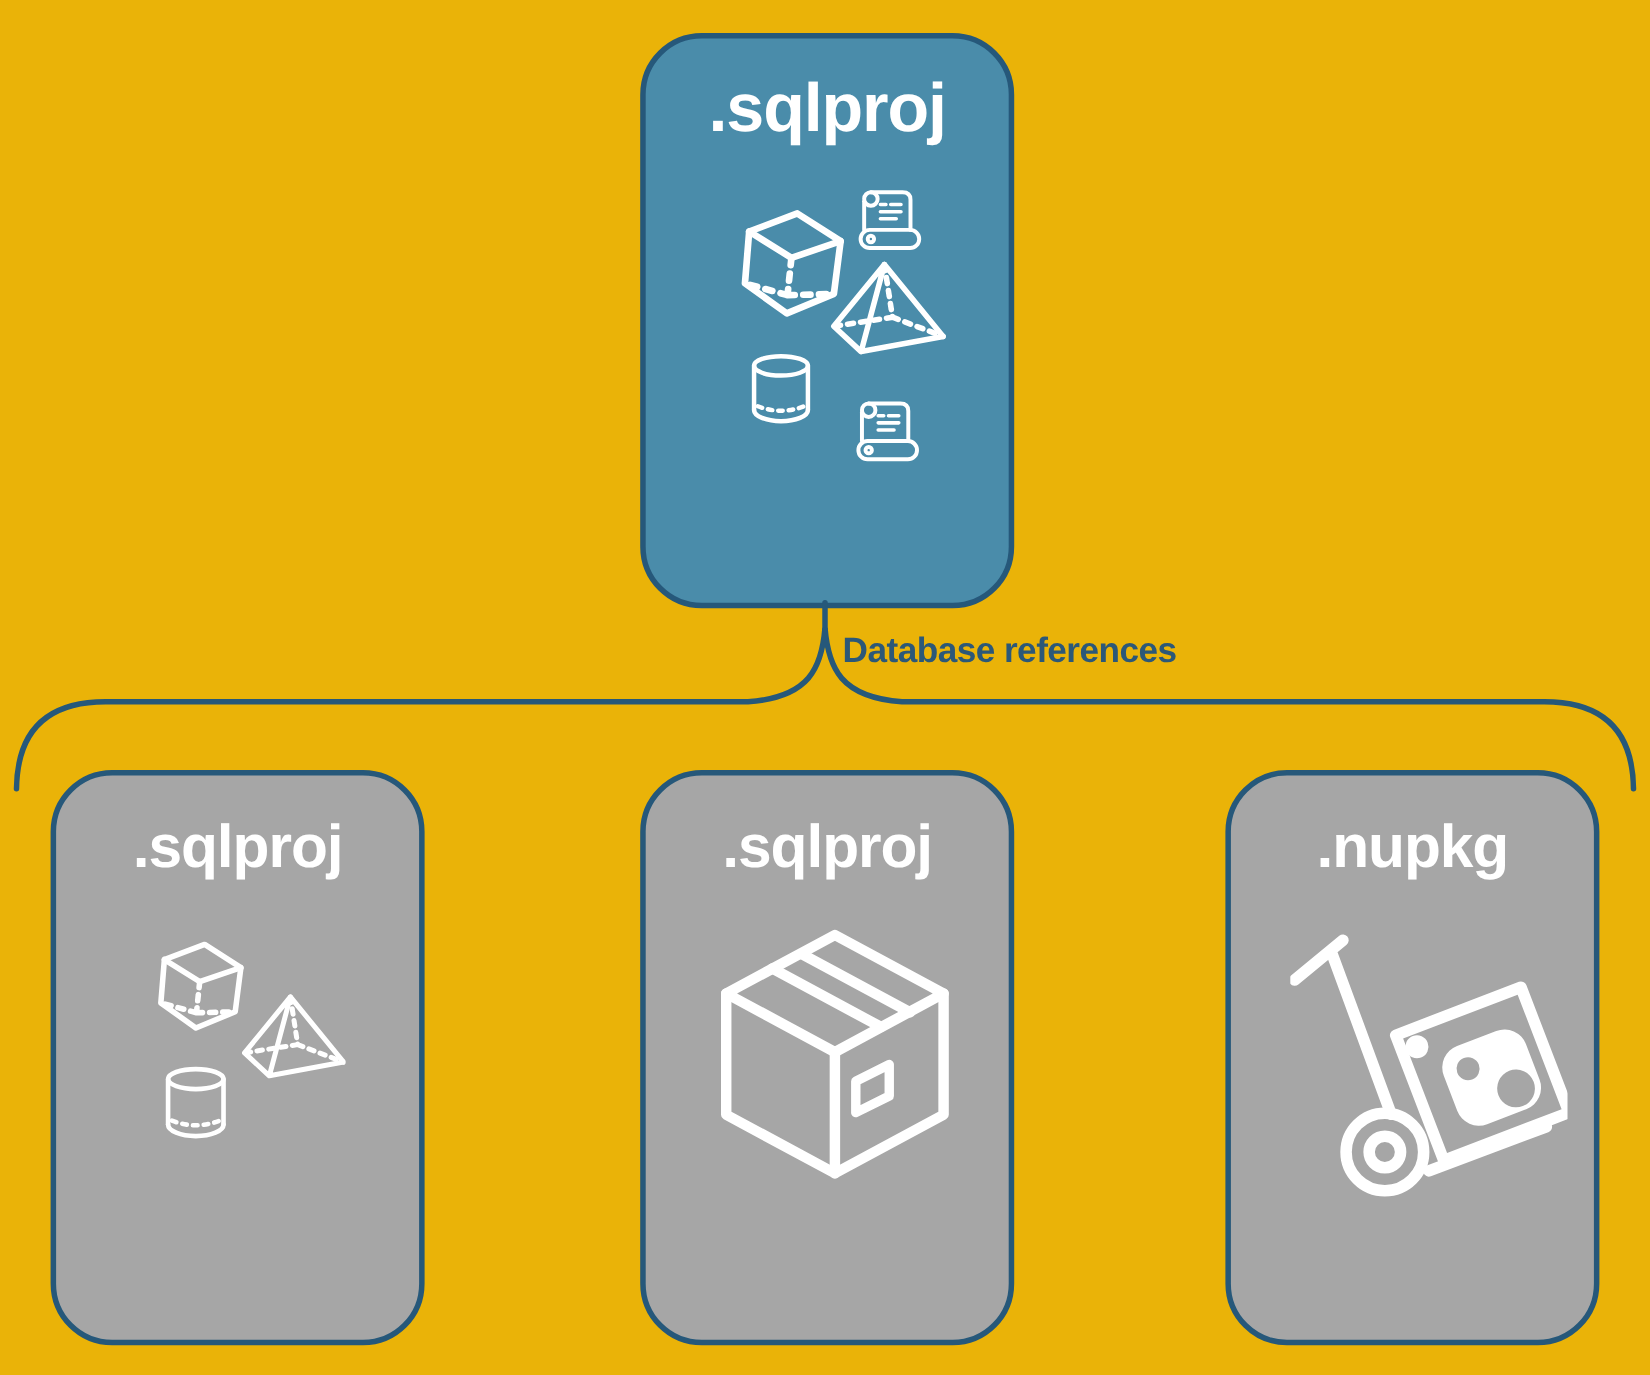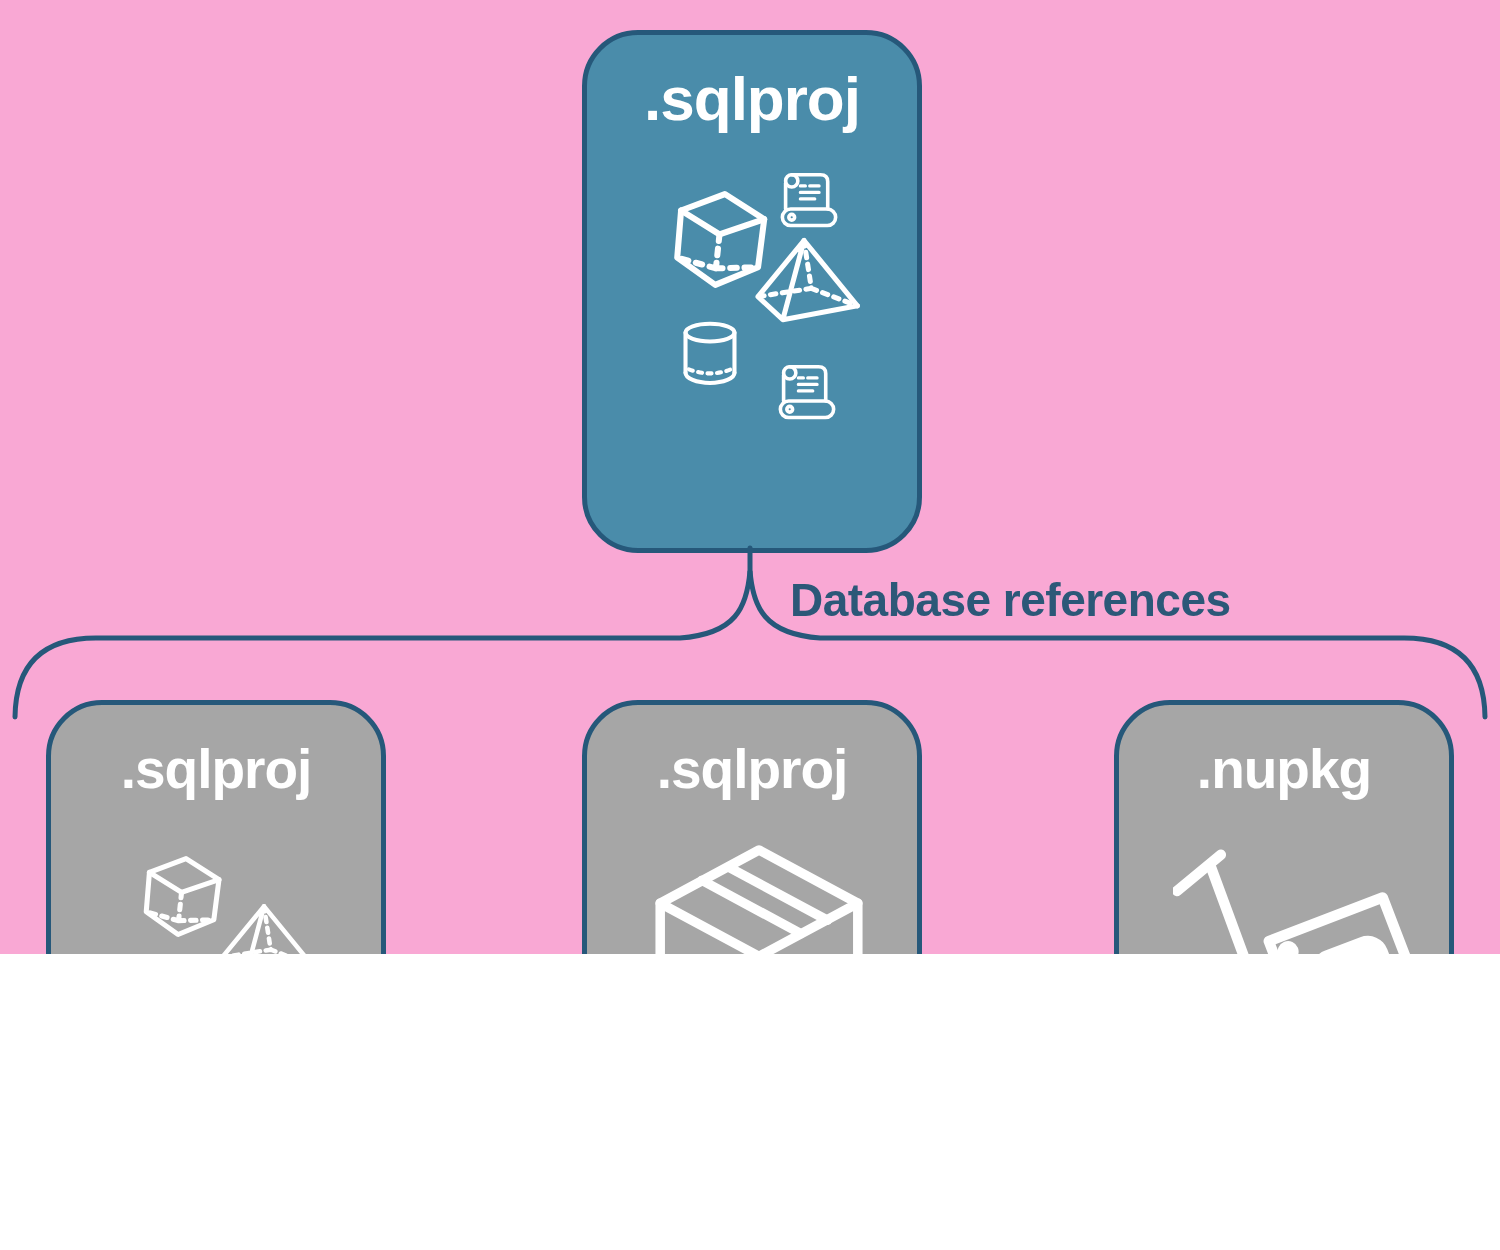--- a/index.html
+++ b/index.html
@@ -7,22 +7,22 @@
     --child-fill:#a6a6a6;
     --outline:#26587a;
     --label-text:#2c5878;
     --icon-stroke:#ffffff;
   }
   *{margin:0;padding:0;box-sizing:border-box;}
   html,body{background:#ffffff;}
   body{font-family:"Liberation Sans","DejaVu Sans",sans-serif;}
   .stage{
     position:relative;
-    width:1500px;height:954px;
-    background:#f9a8d4;
+    width:1500px;height:1250px;
+    background:#eab308;
     overflow:hidden;
   }
   .card{
     position:absolute;
     width:340px;height:523px;
     border:5px solid var(--outline);
     border-radius:56px;
   }
   .card-root{left:582px;top:30px;background:var(--root-fill);}
   .card-child{top:700px;background:var(--child-fill);}
@@ -39,22 +39,22 @@
   .card-root .card-title{top:28px;font-size:62px;}
   .card-child .card-title{top:32px;font-size:55px;}
   .icon{position:absolute;color:var(--icon-stroke);}
   .icon svg{display:block;width:100%;height:100%;}
   .connector-svg{
     position:absolute;left:0;top:545px;
     width:1500px;height:195px;
   }
   .connector-label{
     position:absolute;
-    left:790px;top:573px;
-    font-size:46px;
+    left:766px;top:573px;
+    font-size:32px;
     font-weight:bold;
     color:var(--label-text);
     letter-spacing:-0.5px;
     white-space:nowrap;
   }
   
   .i-root-cube{left:78px;top:150px;width:110px;height:110px;}
   .i-root-scroll1{left:186px;top:134px;width:72px;height:67px;}
   .i-root-pyramid{left:161px;top:200px;width:112px;height:92px;}
   .i-root-cylinder{left:89px;top:280px;width:68px;height:76px;}

